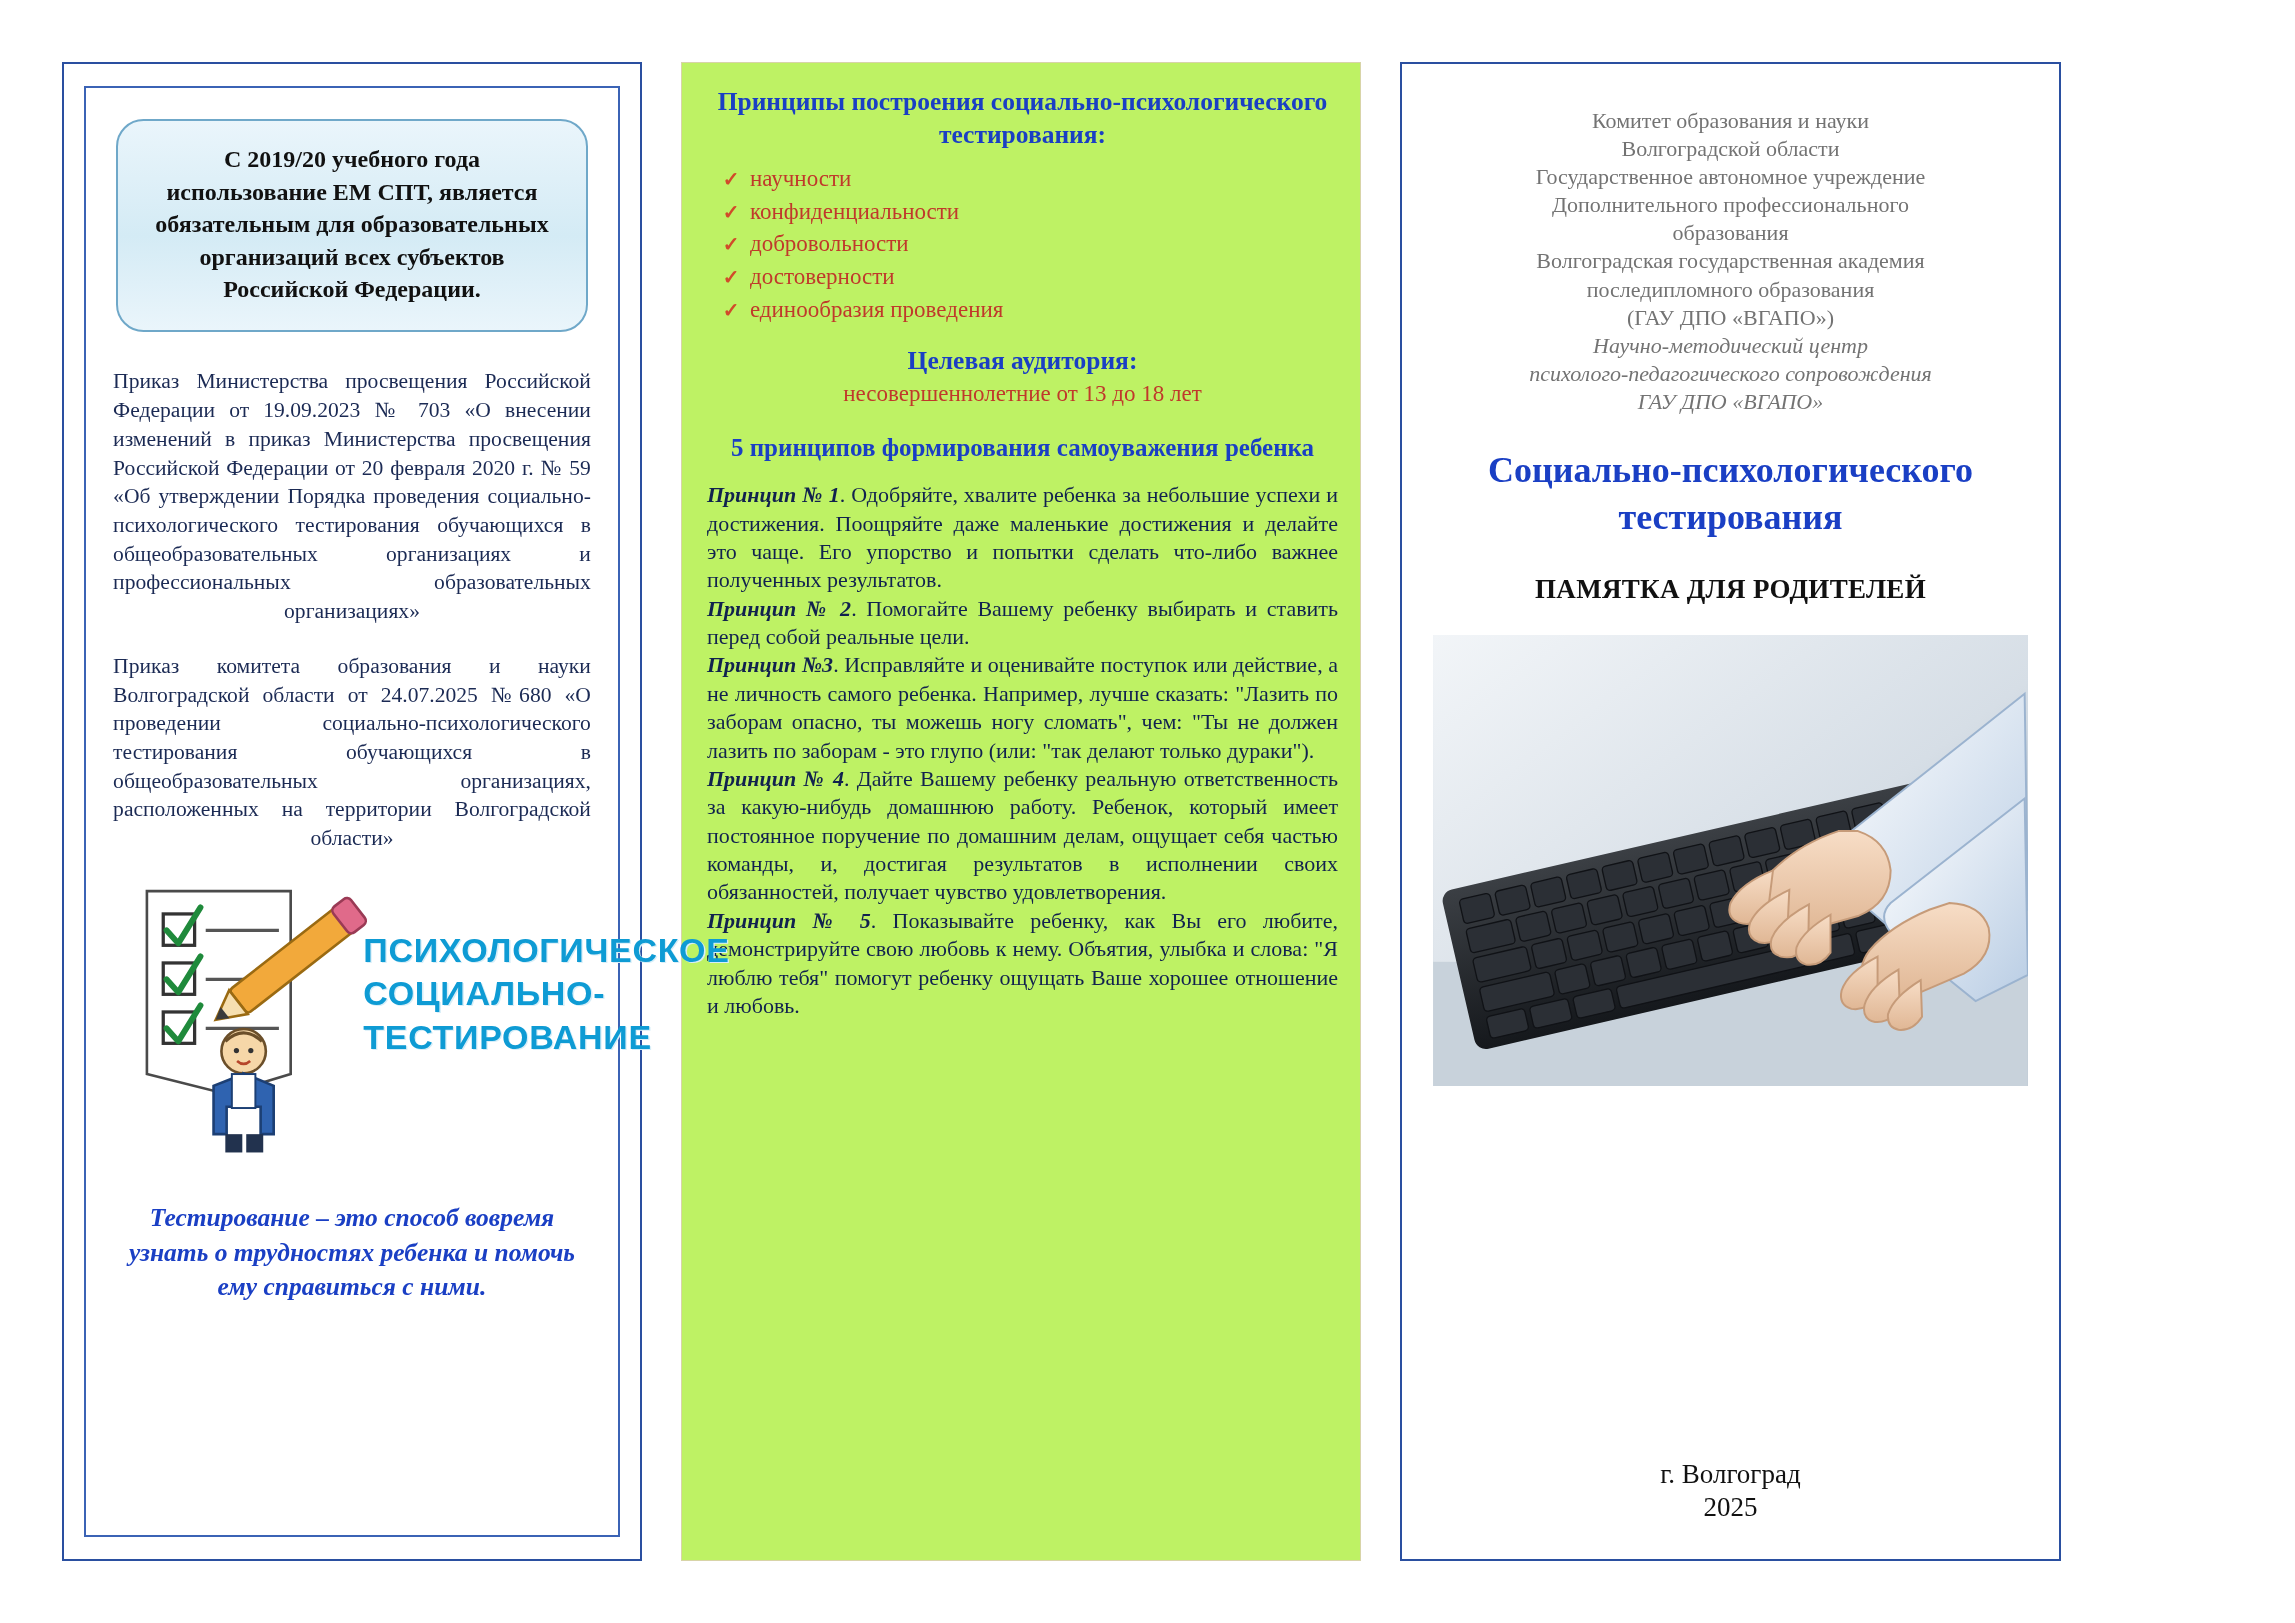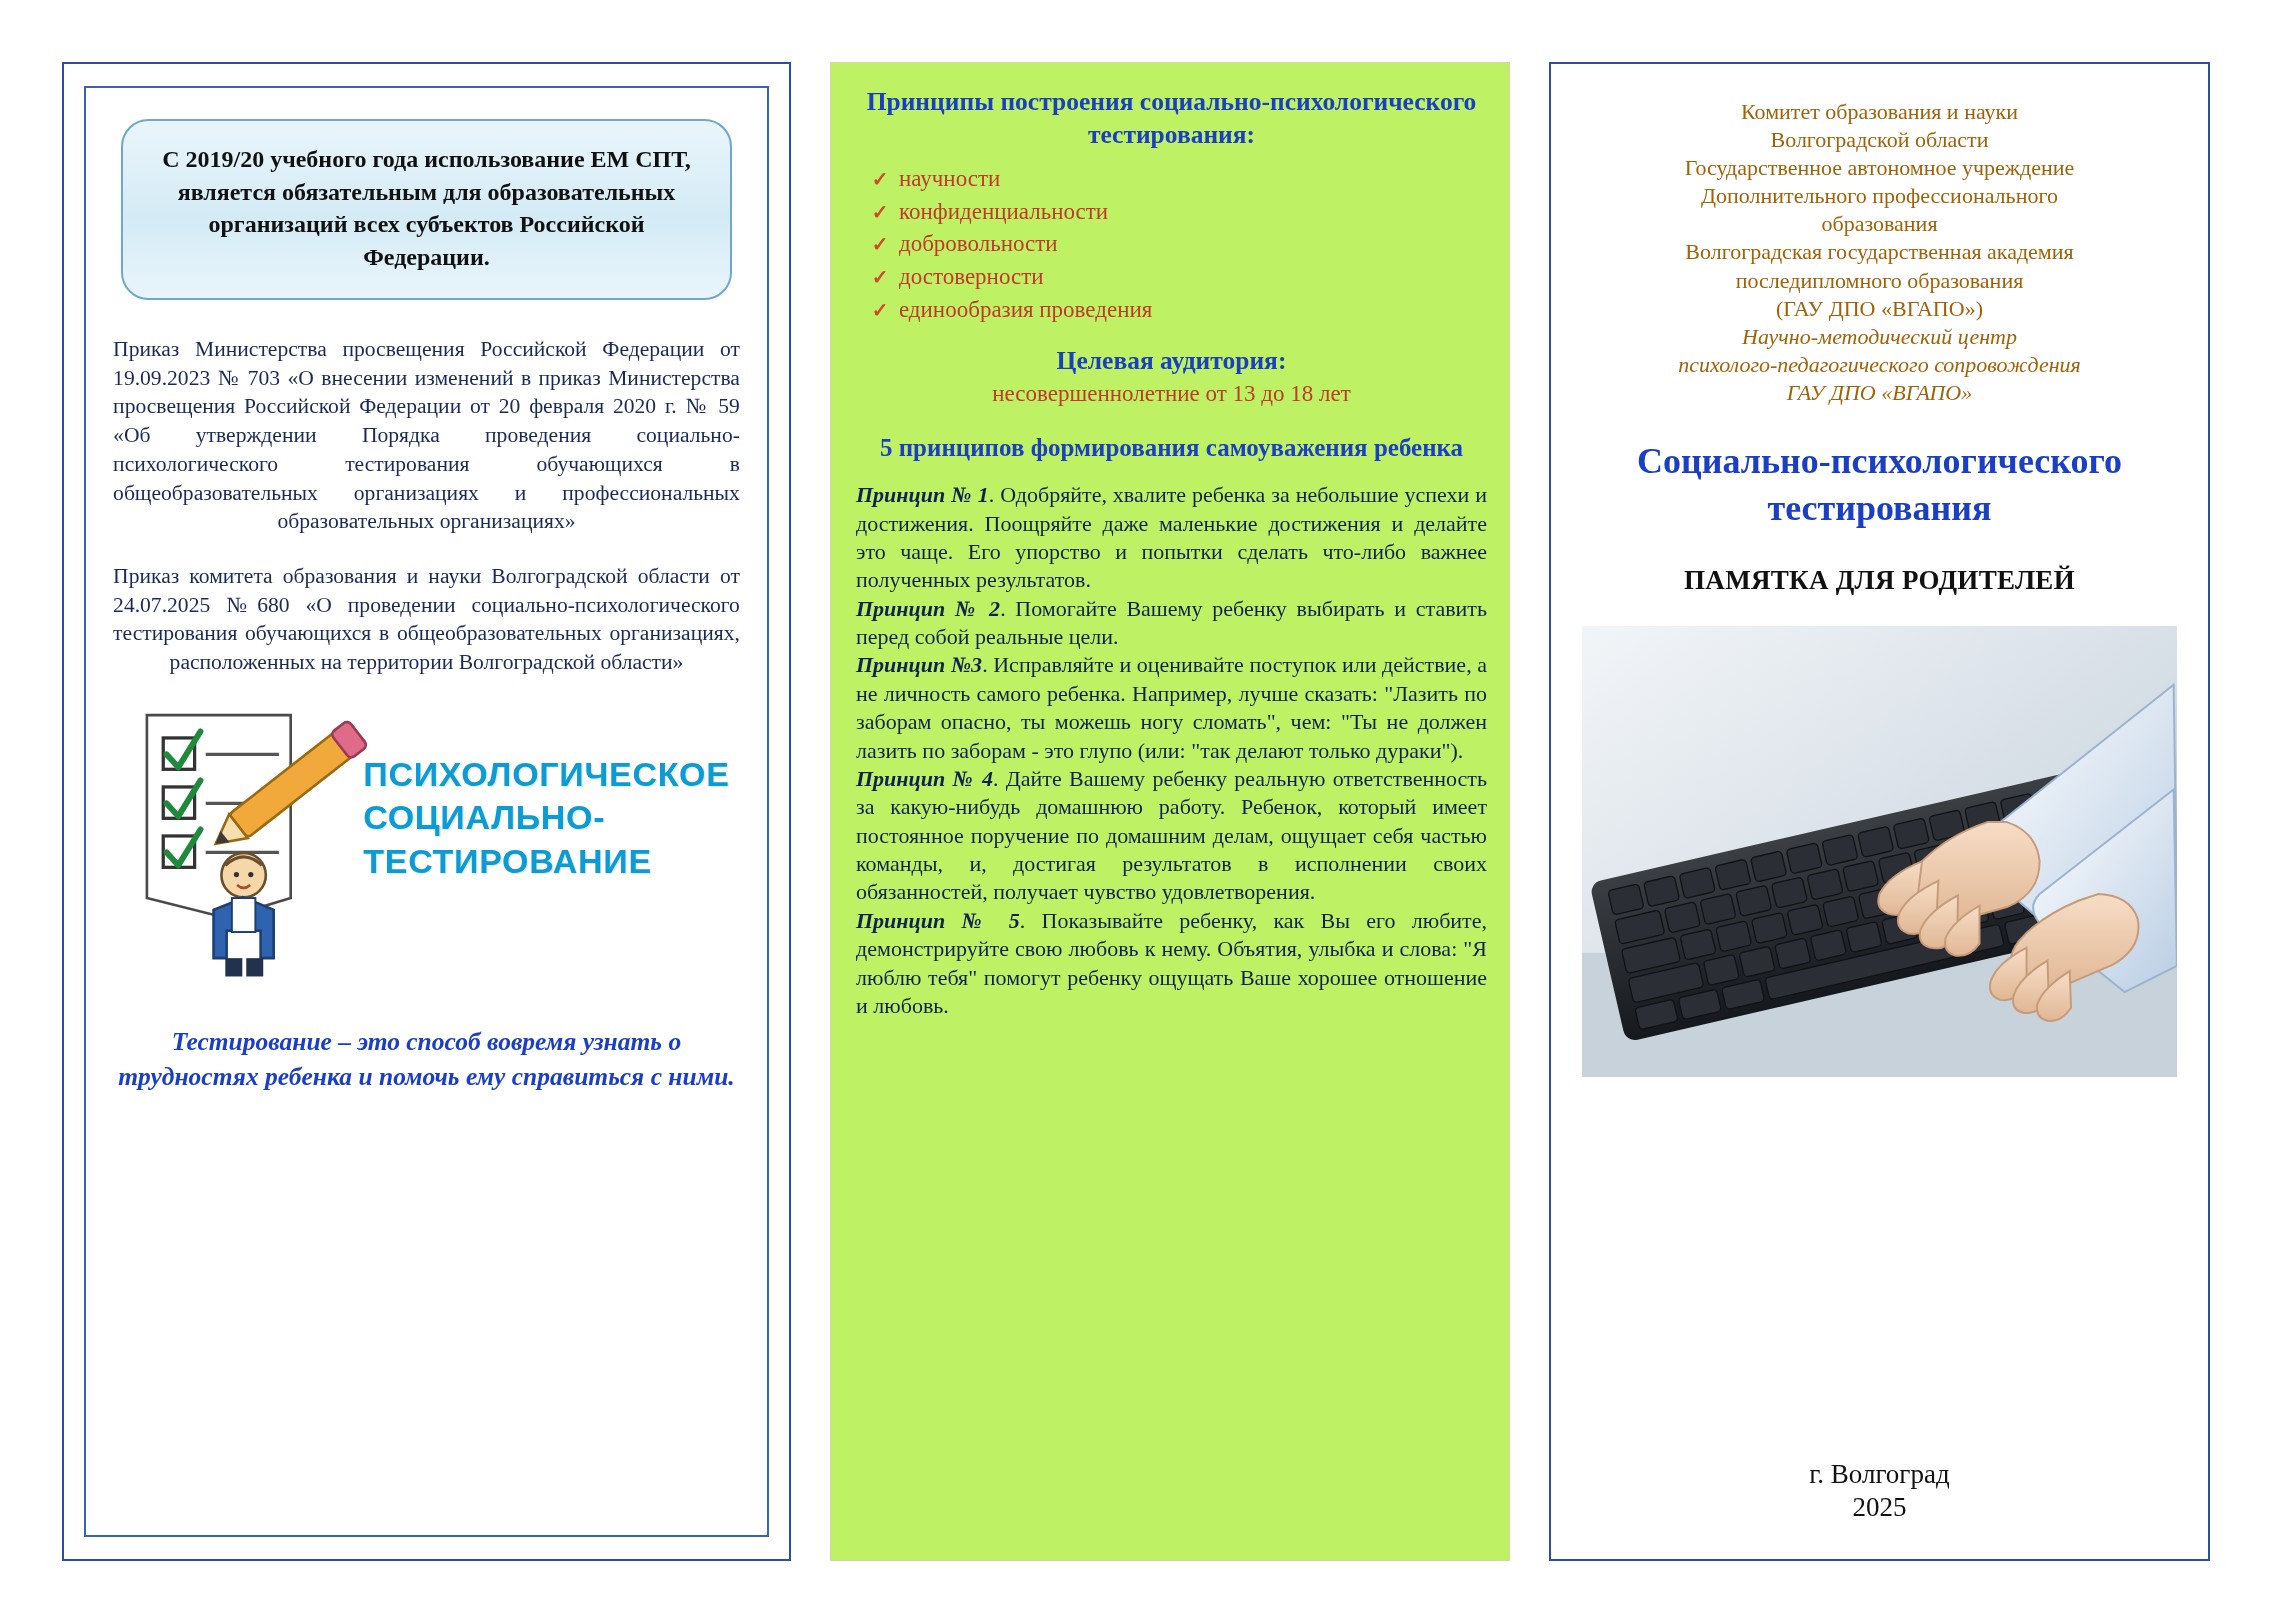--- a/index.html
+++ b/index.html
@@ -19,21 +19,21 @@
     height: 1623px;
     display: flex;
     flex-direction: row;
     box-sizing: border-box;
     padding: 62px 72px 62px 62px;
     gap: 39px;
   }
 
   
   .panel-left {
-    width: 729px;
+    width: 580px;
     box-sizing: border-box;
     border: 2.6px solid #2a4fa0;
     padding: 22px 19.6px;
     display: flex;
     flex-direction: column;
     align-items: flex-start;
   }
   .panel-left-inner {
     width: 100%;
     border: 2px solid #3b63b5;
@@ -178,22 +178,22 @@
     border: 2.6px solid #2a4fa0;
     padding: 19.6px 17px;
     display: flex;
     flex-direction: column;
     align-items: center;
   }
   .org {
     text-align: center;
     font-size: 22px;
     line-height: 1.28;
-    color: #a16207;
-    margin-top: 14px;
+    color: #737373;
+    margin-top: 23px;
   }
   .org .ital {
     font-style: italic;
   }
   .right-title {
     text-align: center;
     font-weight: bold;
     font-size: 36px;
     line-height: 1.3;
     color: #1a3fc4;

